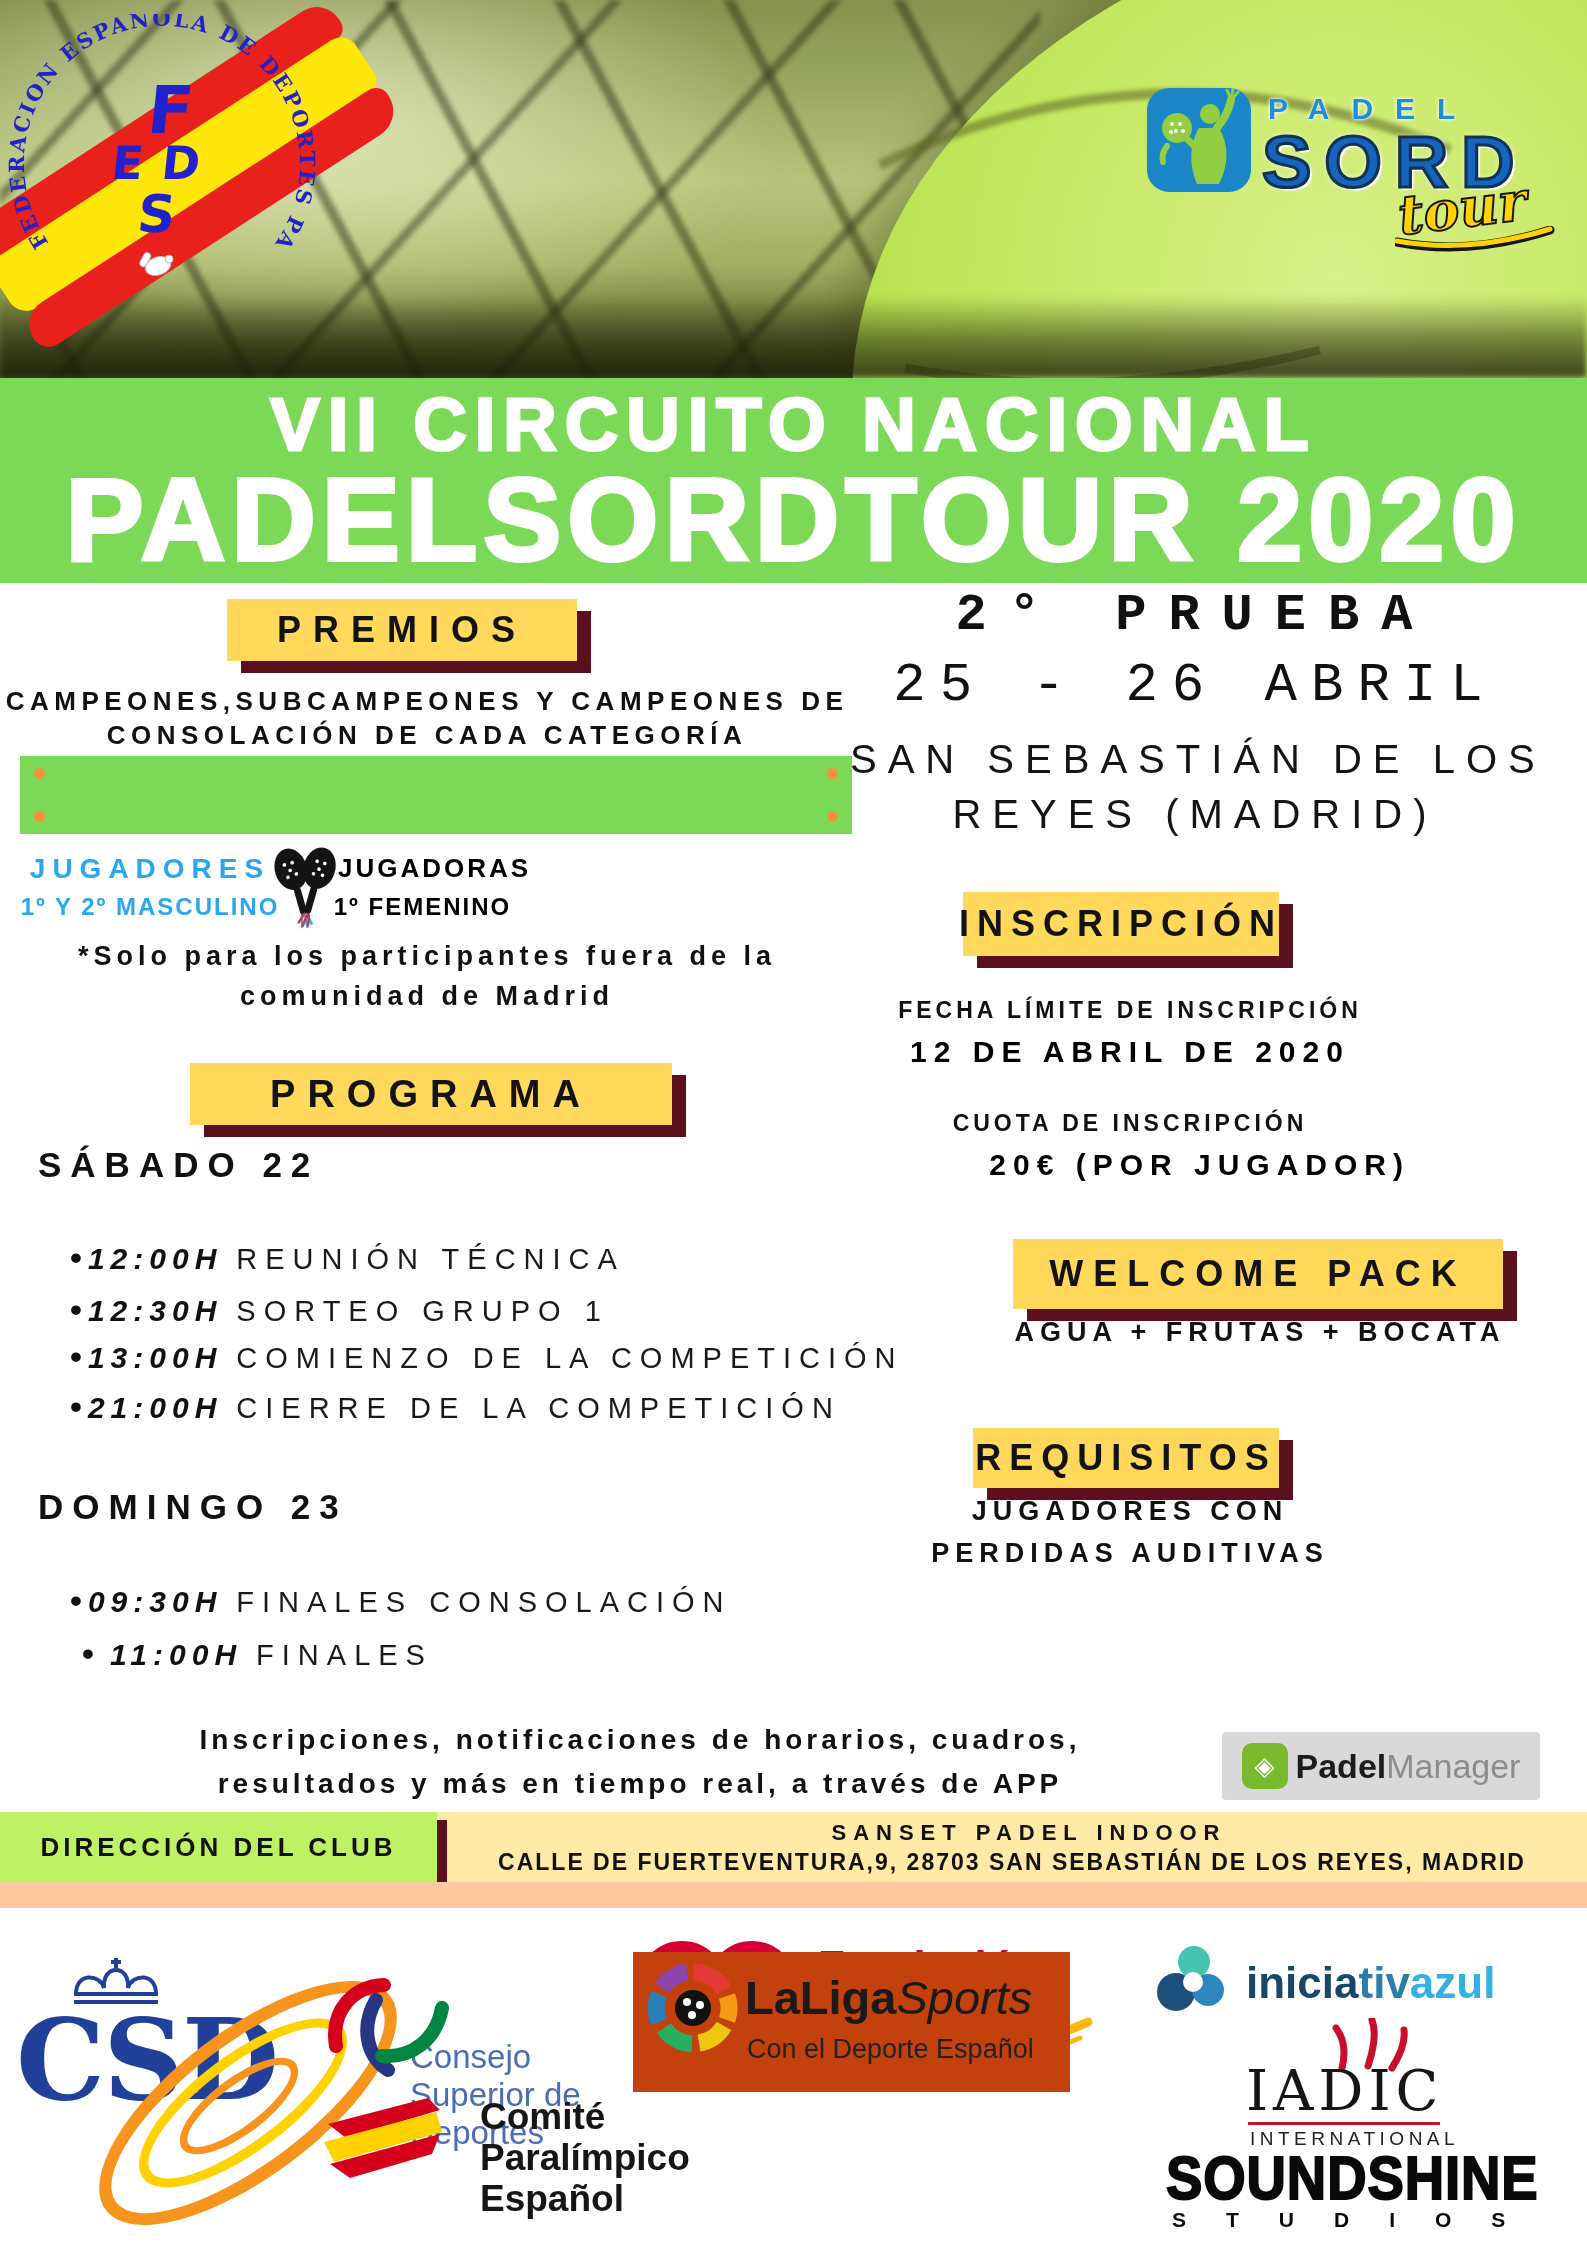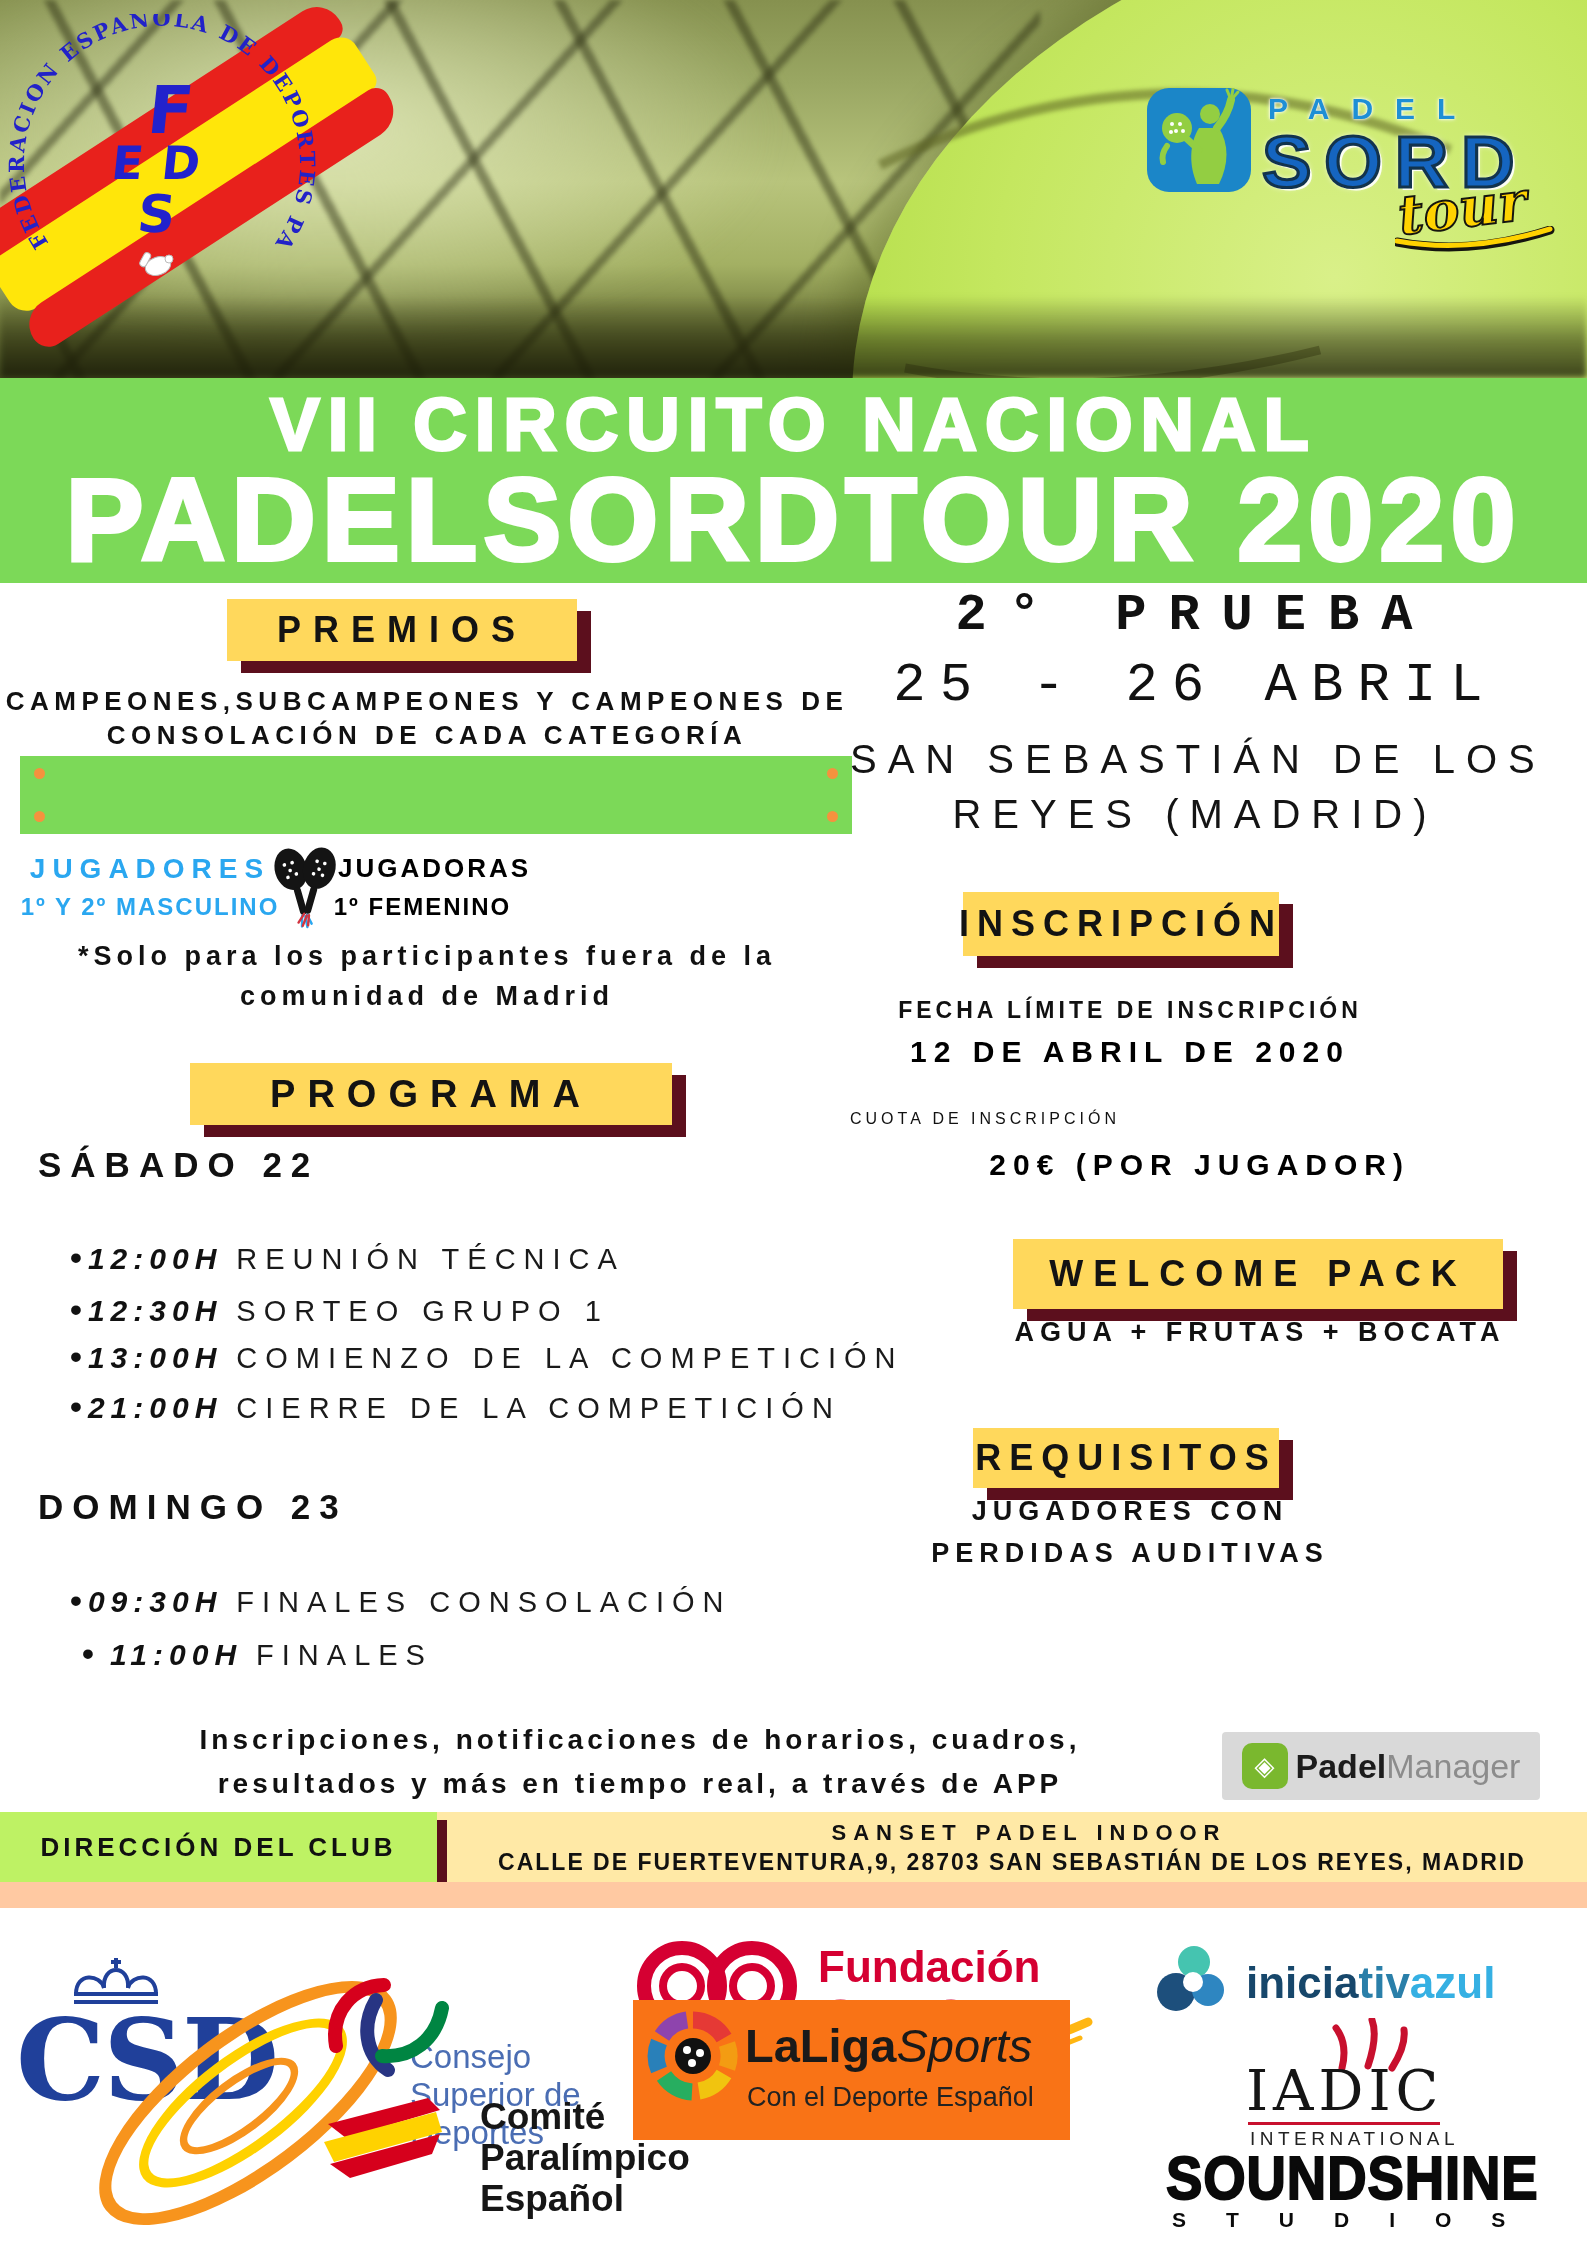--- a/index.html
+++ b/index.html
@@ -74,21 +74,21 @@
   .dir-box{position:absolute;left:0;top:1812px;width:437px;height:70px;background:#bef264;
            box-shadow:10px 8px 0 #5c0f1d;display:flex;align-items:center;justify-content:center;}
 
   
   .csd-abbr{position:absolute;left:16px;top:1994px;font-family:"DejaVu Serif",serif;font-weight:bold;
             font-size:112px;color:#20409a;letter-spacing:-2px;}
   .swirl{position:absolute;border-radius:50%;border-style:solid;border-color:#f7941d;}
   .consejo{position:absolute;left:410px;top:2038px;font-size:33px;line-height:38px;color:#4a6db3;}
   .comite-text{position:absolute;left:480px;top:2096px;font-size:37px;line-height:41px;font-weight:bold;color:#161616;}
   .once-red{color:#d50032;}
-  .laliga-card{position:absolute;left:633px;top:2000px;width:437px;height:140px;background:#f97316;}
+  .laliga-card{position:absolute;left:633px;top:1952px;width:437px;height:140px;background:#c2410c;}
   .iniz{font-size:44px;font-weight:bold;letter-spacing:0px;}
   .iadic{position:absolute;left:1246px;top:2058px;font-family:"DejaVu Serif",serif;font-size:56px;color:#151515;letter-spacing:5px;}
   .intl{position:absolute;left:1250px;top:2128px;font-size:19px;letter-spacing:4.5px;color:#222;}
   .sound{position:absolute;left:1166px;top:2142px;font-size:62px;font-weight:bold;letter-spacing:1px;color:#0a0a0a;
          -webkit-text-stroke:2px #0a0a0a;transform:scaleX(.88);transform-origin:left;}
   .studios{position:absolute;left:1172px;top:2208px;font-size:21px;letter-spacing:40px;color:#0a0a0a;font-weight:bold;}
 </style>
 </head>
 <body>
 
@@ -269,21 +269,21 @@
   <div class="abs nowrap" style="left:850px;top:586px;width:690px;text-align:center;font-family:'Liberation Mono',monospace;font-size:52px;font-weight:bold;letter-spacing:22px;">2° PRUEBA</div>
   <div class="abs nowrap" style="left:850px;top:655px;width:690px;text-align:center;font-family:'Liberation Mono',monospace;font-size:54px;font-weight:normal;letter-spacing:14px;">25 - 26 ABRIL</div>
   <div class="abs nowrap" style="left:850px;top:737px;width:690px;text-align:center;font-size:40px;letter-spacing:11px;color:#141414;">SAN SEBASTIÁN DE LOS</div>
   <div class="abs nowrap" style="left:850px;top:792px;width:690px;text-align:center;font-size:40px;letter-spacing:11px;color:#141414;">REYES (MADRID)</div>
 
   <div class="abs ybox" style="left:963px;top:892px;width:316px;height:64px;">
     <span style="font-size:36px;letter-spacing:8px;">INSCRIPCIÓN</span>
   </div>
   <div class="abs nowrap" style="left:850px;top:997px;width:560px;text-align:center;font-size:23px;font-weight:bold;letter-spacing:4px;">FECHA LÍMITE DE INSCRIPCIÓN</div>
   <div class="abs nowrap red" style="left:850px;top:1035px;width:560px;text-align:center;font-size:30px;font-weight:bold;letter-spacing:7px;">12 DE ABRIL DE 2020</div>
-  <div class="abs nowrap" style="left:850px;top:1110px;width:560px;font-size:16px;font-weight:normal;letter-spacing:4px;">CUOTA DE INSCRIPCIÓN</div>
+  <div class="abs nowrap" style="left:850px;top:1110px;width:560px;text-align:center;font-size:23px;font-weight:bold;letter-spacing:4px;">CUOTA DE INSCRIPCIÓN</div>
   <div class="abs nowrap red" style="left:850px;top:1148px;width:560px;text-align:right;font-size:30px;font-weight:bold;letter-spacing:7px;">20€ (POR JUGADOR)</div>
 
   <div class="abs ybox" style="left:1013px;top:1239px;width:490px;height:70px;">
     <span style="font-size:36px;letter-spacing:10px;">WELCOME PACK</span>
   </div>
   <div class="abs nowrap" style="left:960px;top:1317px;width:600px;text-align:center;font-size:27px;font-weight:bold;letter-spacing:6px;">AGUA + FRUTAS + BOCATA</div>
 
   <div class="abs ybox" style="left:973px;top:1428px;width:306px;height:60px;">
     <span style="font-size:36px;letter-spacing:8px;">REQUISITOS</span>
   </div>

